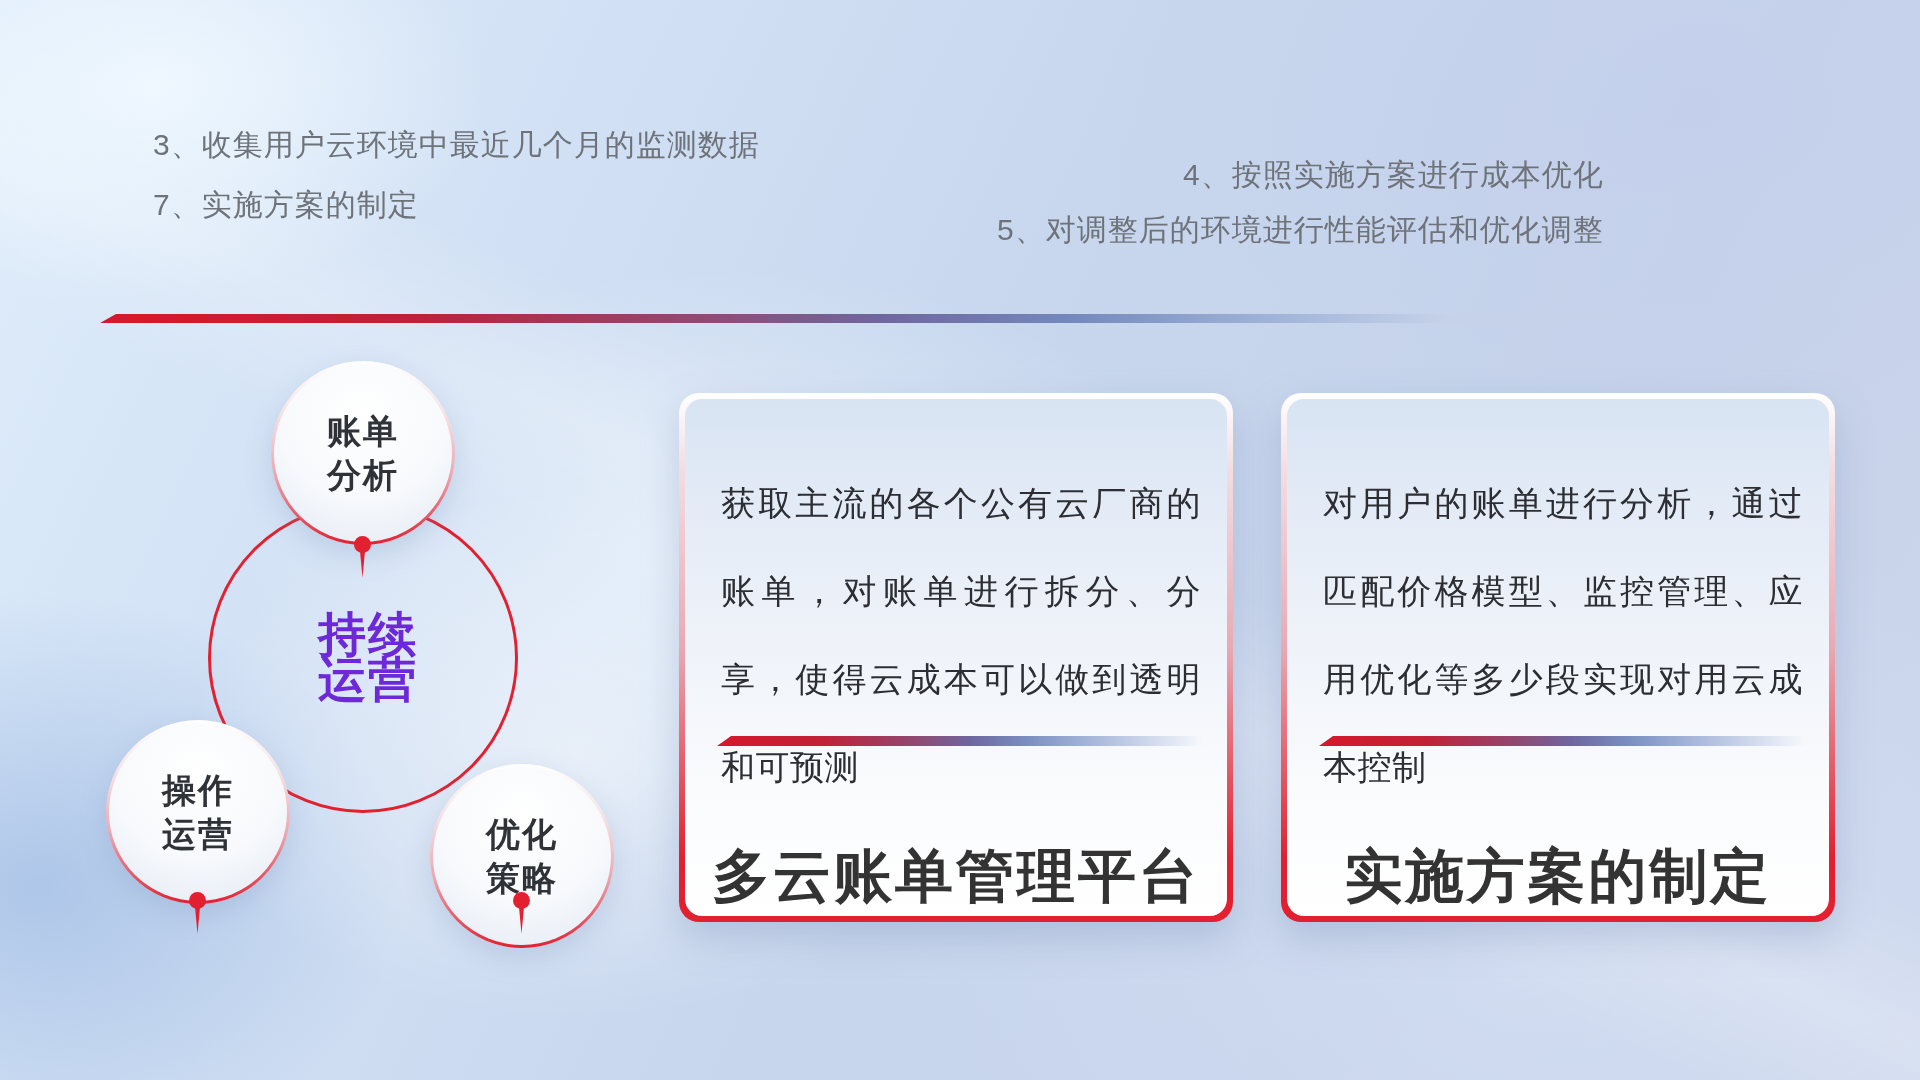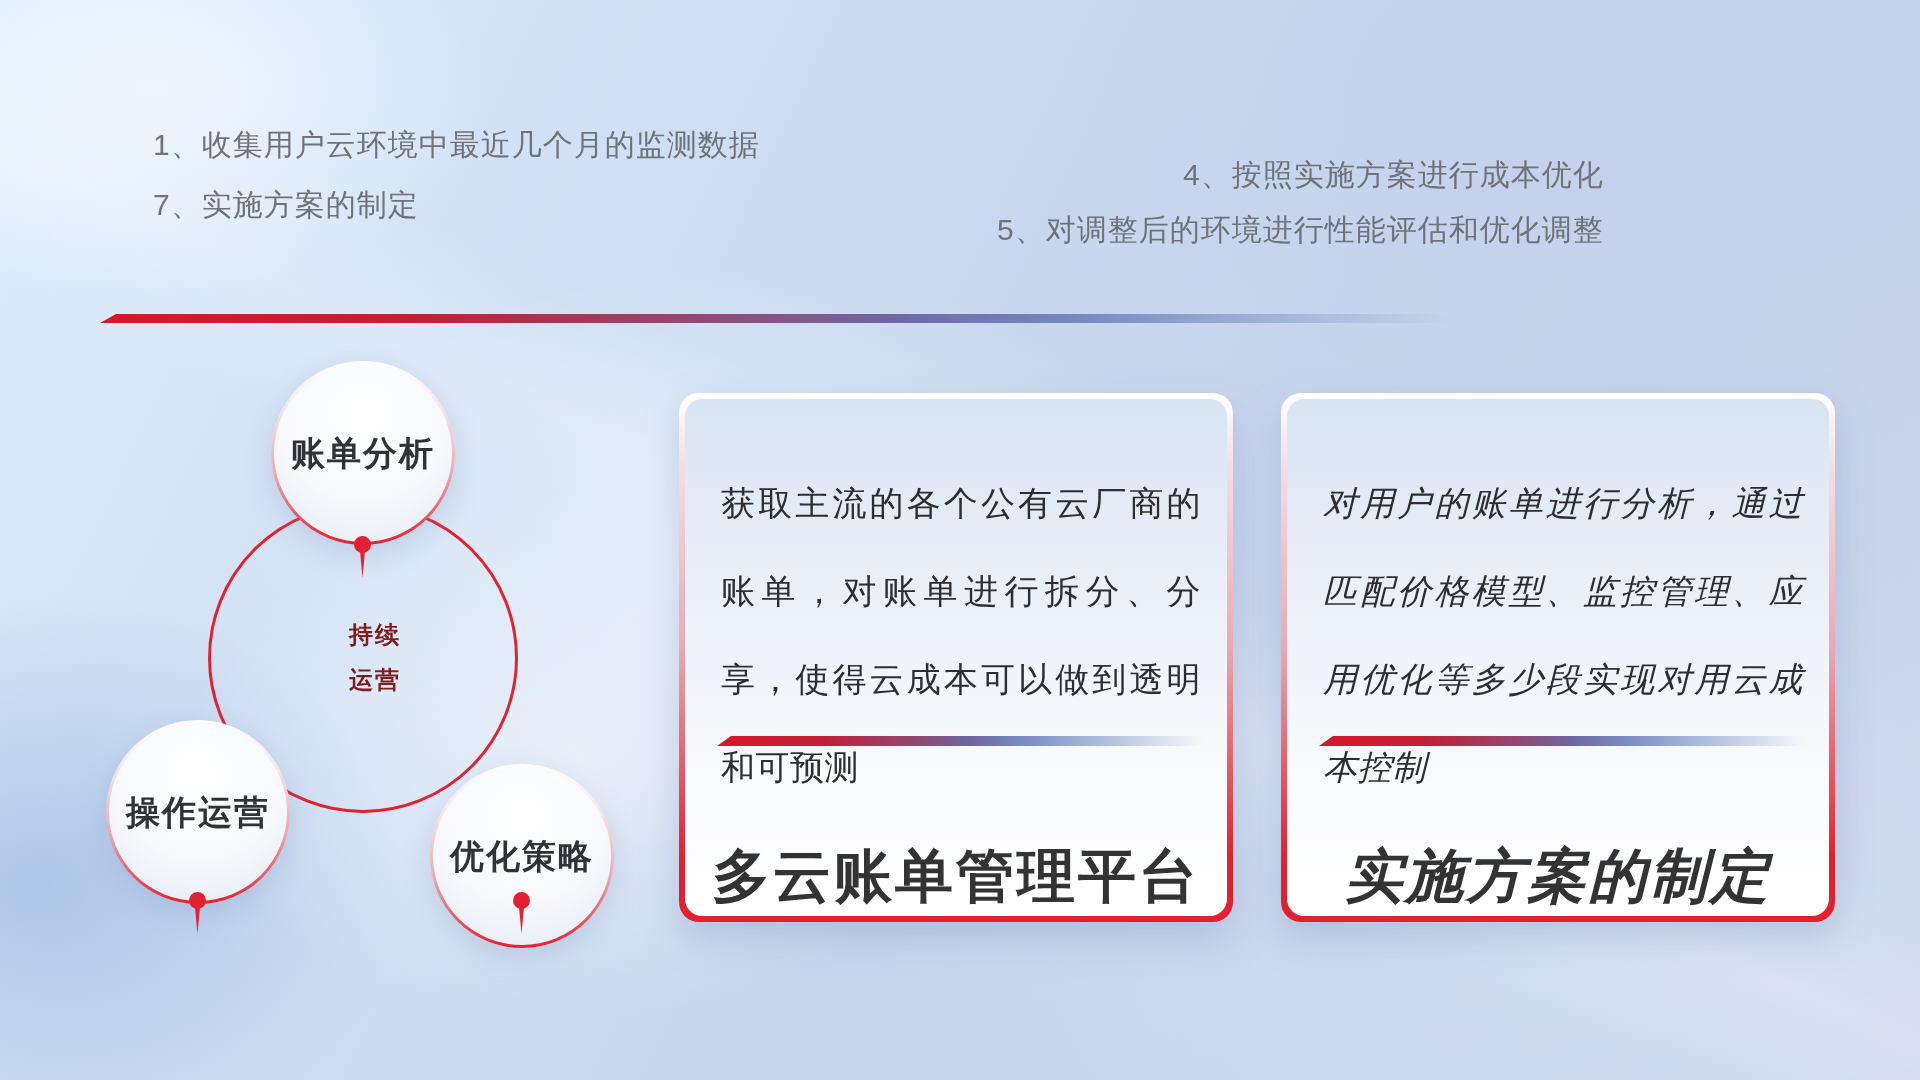--- a/index.html
+++ b/index.html
@@ -35,33 +35,33 @@
     clip-path:polygon(0 100%, 16px 0, 100% 0, 100% 100%);
     background:linear-gradient(90deg,#d6182b 0%,#c02036 20%,#8f4a72 38%,#6f669f 50%,#7488bd 62%,#9db1d6 74%,#c6d2e9 86%,rgba(230,238,248,0) 100%);
   }
 
   
   .ring {
     position:absolute; left:208px; top:503px; width:310px; height:310px;
     border:3px solid #e2202f; border-radius:50%;
   }
   .center-label {
-    position:absolute; left:280px; top:612px; width:190px;
-    text-align:center; font-size:24px; font-weight:800; line-height:45px;
-    color:#7f1d1d; letter-spacing:2px;
+    position:absolute; left:273px; top:612px; width:190px;
+    text-align:center; font-size:48px; font-weight:800; line-height:45px;
+    color:#6d28d9; letter-spacing:2px;
   }
   .node {
     position:absolute; width:184px; height:184px; border-radius:50%; padding:3px;
     background:linear-gradient(180deg,#ffffff 0%,#f6e3e6 28%,#eba7b0 62%,#e2202f 100%);
     box-shadow:0 10px 26px rgba(130,150,190,.28);
   }
   .node-inner {
     width:100%; height:100%; border-radius:50%;
     background:radial-gradient(circle at 50% 28%, #ffffff 0%, #f7f9fc 55%, #e2e9f3 100%);
-    display:flex; flex-direction:row; align-items:center; justify-content:center;
+    display:flex; flex-direction:column; align-items:center; justify-content:center;
   }
   .node-line { font-size:34px; font-weight:700; line-height:44px; color:#2f3338; letter-spacing:2px; }
   .node-top { left:271px; top:361px; }
   .node-bl  { left:106px; top:720px; }
   .node-br  { left:430px; top:764px; }
 
   .dot {
     position:absolute; width:17px; height:17px; border-radius:50%; background:#e2202f;
   }
   .needle {
@@ -72,21 +72,21 @@
   .dot-bl  { left:189px; top:892px; }  .needle-bl  { left:195px; top:907px; }
   .dot-br  { left:513px; top:892px; }  .needle-br  { left:519px; top:907px; }
 
   
   .card {
     position:absolute; top:393px; width:554px; height:529px; border-radius:20px; padding:6px;
     background:linear-gradient(180deg,#ffffff 0%,#f3dee2 14%,#e8aab3 48%,#e2202f 88%);
     box-shadow:0 16px 36px rgba(125,145,185,.35);
   }
   .card-1 { left:679px; }
-  .card-2 { left:1281px;font-style:italic; }
+  .card-2 { left:1281px; }
   .card-inner {
     position:relative; width:100%; height:100%; border-radius:17px; overflow:hidden;
     background:linear-gradient(180deg,#d8e4f3 0%,#e2eaf6 18%,#eef2f9 45%,#fafbfd 75%,#ffffff 100%);
   }
   .card-body {
     position:absolute; left:36px; top:60px; width:480px;
     font-size:34px; line-height:88px; color:#2c2e33;
     text-align:justify; letter-spacing:.5px;
   }
   .card-divider {
@@ -98,21 +98,21 @@
     position:absolute; left:0; right:0; top:420px; line-height:76px;
     text-align:center; font-size:58px; font-weight:700; color:#333; letter-spacing:3px;margin-top:19px;
   }
 </style>
 </head>
 <body>
 
 <div class="bg"></div>
 
 <div class="steps steps-left">
-  <div class="step">1、收集用户云环境中最近几个月的监测数据</div>
+  <div class="step">3、收集用户云环境中最近几个月的监测数据</div>
   <div class="step">7、实施方案的制定</div>
 </div>
 
 <div class="steps steps-right">
   <div class="step">4、按照实施方案进行成本优化</div>
   <div class="step">5、对调整后的环境进行性能评估和优化调整</div>
 </div>
 
 <div class="main-divider"></div>
 

